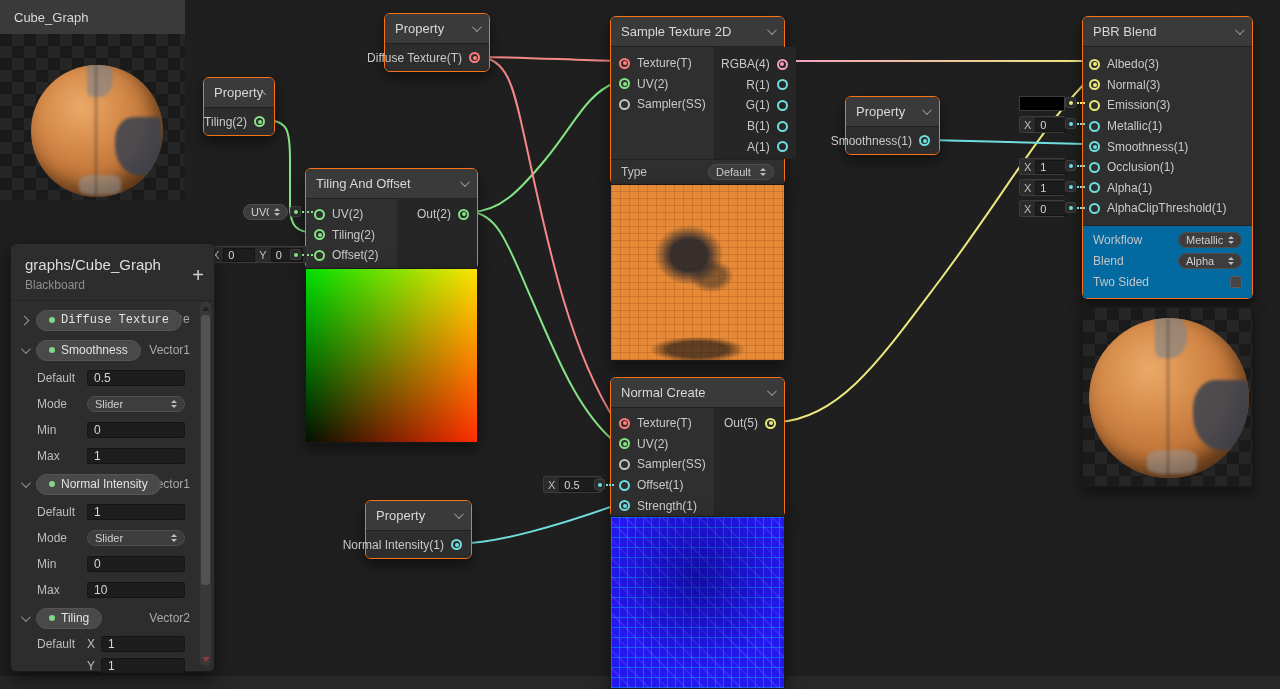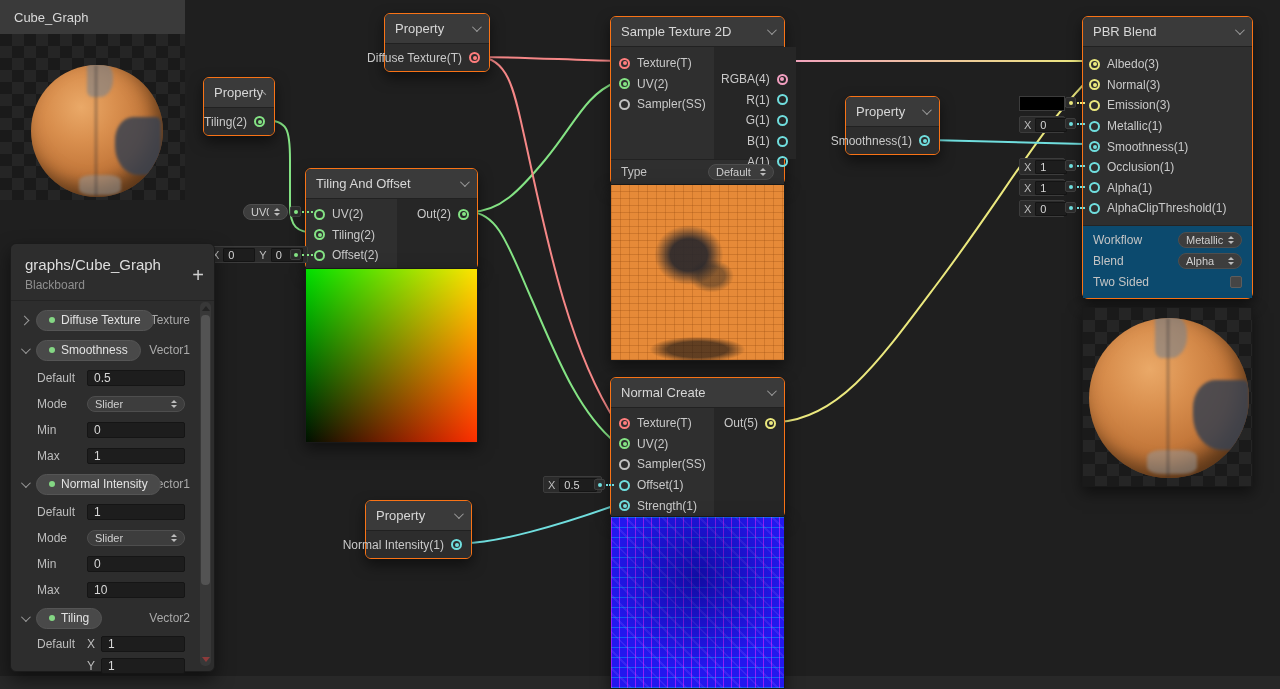--- a/index.html
+++ b/index.html
@@ -242,21 +242,21 @@
           </div>
         <div class="row">
             <span class="port p-v2 on"></span>
             <span class="plabel">UV(2)</span>
           </div>
         <div class="row">
             <span class="port p-ss"></span>
             <span class="plabel">Sampler(SS)</span>
           </div>
       </div>
-      <div class="col-out" style="width:82px;padding:22px 0;">
+      <div class="col-out" style="width:82px;padding:7px 0;">
         <div class="row out">
             <span class="plabel">RGBA(4)</span>
             <span class="port p-v4 on"></span>
           </div>
         <div class="row out">
             <span class="plabel">R(1)</span>
             <span class="port p-v1"></span>
           </div>
         <div class="row out">
             <span class="plabel">G(1)</span>
@@ -357,21 +357,21 @@
         </div>
       <div class="row" style="padding:0 6px;">
           <span class="port p-v1"></span>
           <span class="plabel">Alpha(1)</span>
         </div>
       <div class="row" style="padding:0 6px;">
           <span class="port p-v1"></span>
           <span class="plabel">AlphaClipThreshold(1)</span>
         </div>
     </div>
-    <div style="background:#0c4a6e;border-top:1px solid #242424;padding:4px 0 5px 0;">
+    <div style="background:#0369a1;border-top:1px solid #242424;padding:4px 0 5px 0;">
       <div class="ctl-row">
         <span class="lbl">Workflow</span>
         <div class="dd" style="width:64px;justify-content:space-between;">
           <span class="val">Metallic</span>
           <span class="updown">
               <i class="u"></i>
               <i class="d"></i>
             </span>
         </div>
       </div>
@@ -474,21 +474,21 @@
     </div>
   <div class="dashseg" style="left:1077px;top:207px;width:8px;border-color:#70dede;z-index:2;"></div>
 
   <div class="abs blackboard" style="z-index:4;">
     <div class="bb-header">
       <div class="bb-title">graphs/Cube_Graph</div>
       <div class="bb-sub">Blackboard</div>
       <div class="bb-add">+</div>
     </div>
 
-    <div class="bb-row" style="margin-top:4px;">
+    <div class="bb-row" style="margin-top:4px;font-family:Liberation Mono, monospace;">
       <span class="chev chev-right" style="margin-right:8px;"></span>
       <span class="pill">
           <i></i>
           <span>Diffuse Texture</span>
         </span>
       <span class="bb-type">Texture</span>
     </div>
 
     <div class="bb-row">
       <span class="chev chev-down" style="margin-right:8px;"></span>

